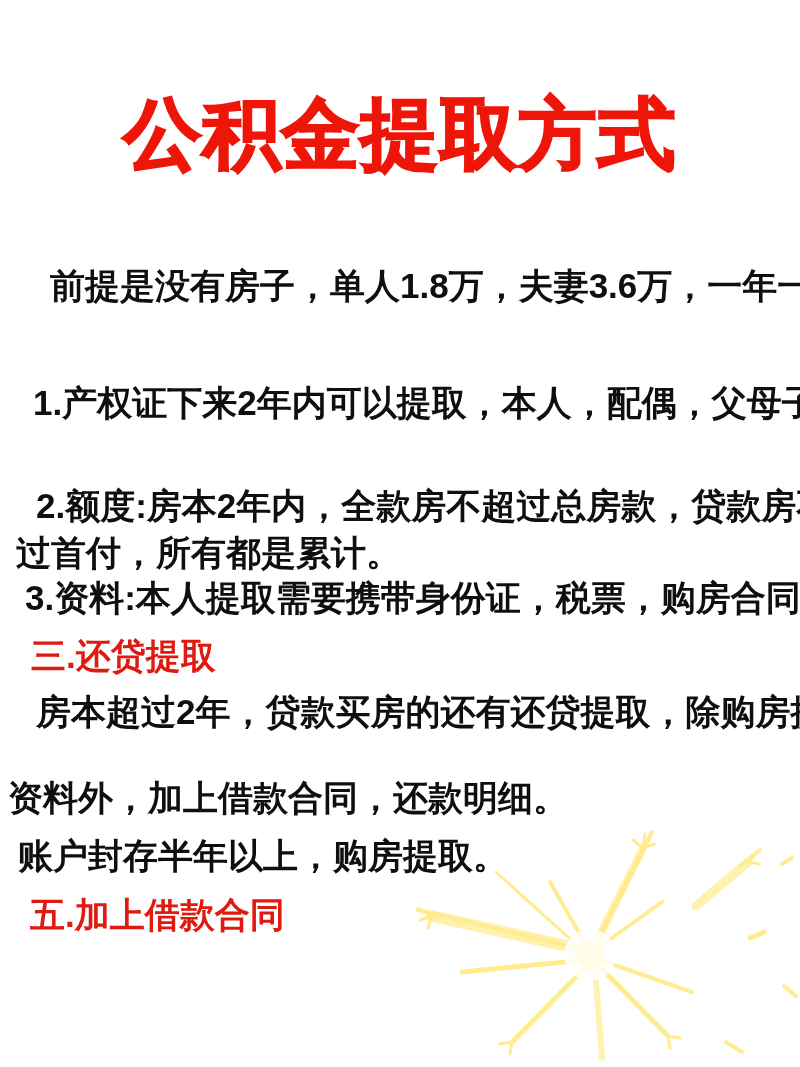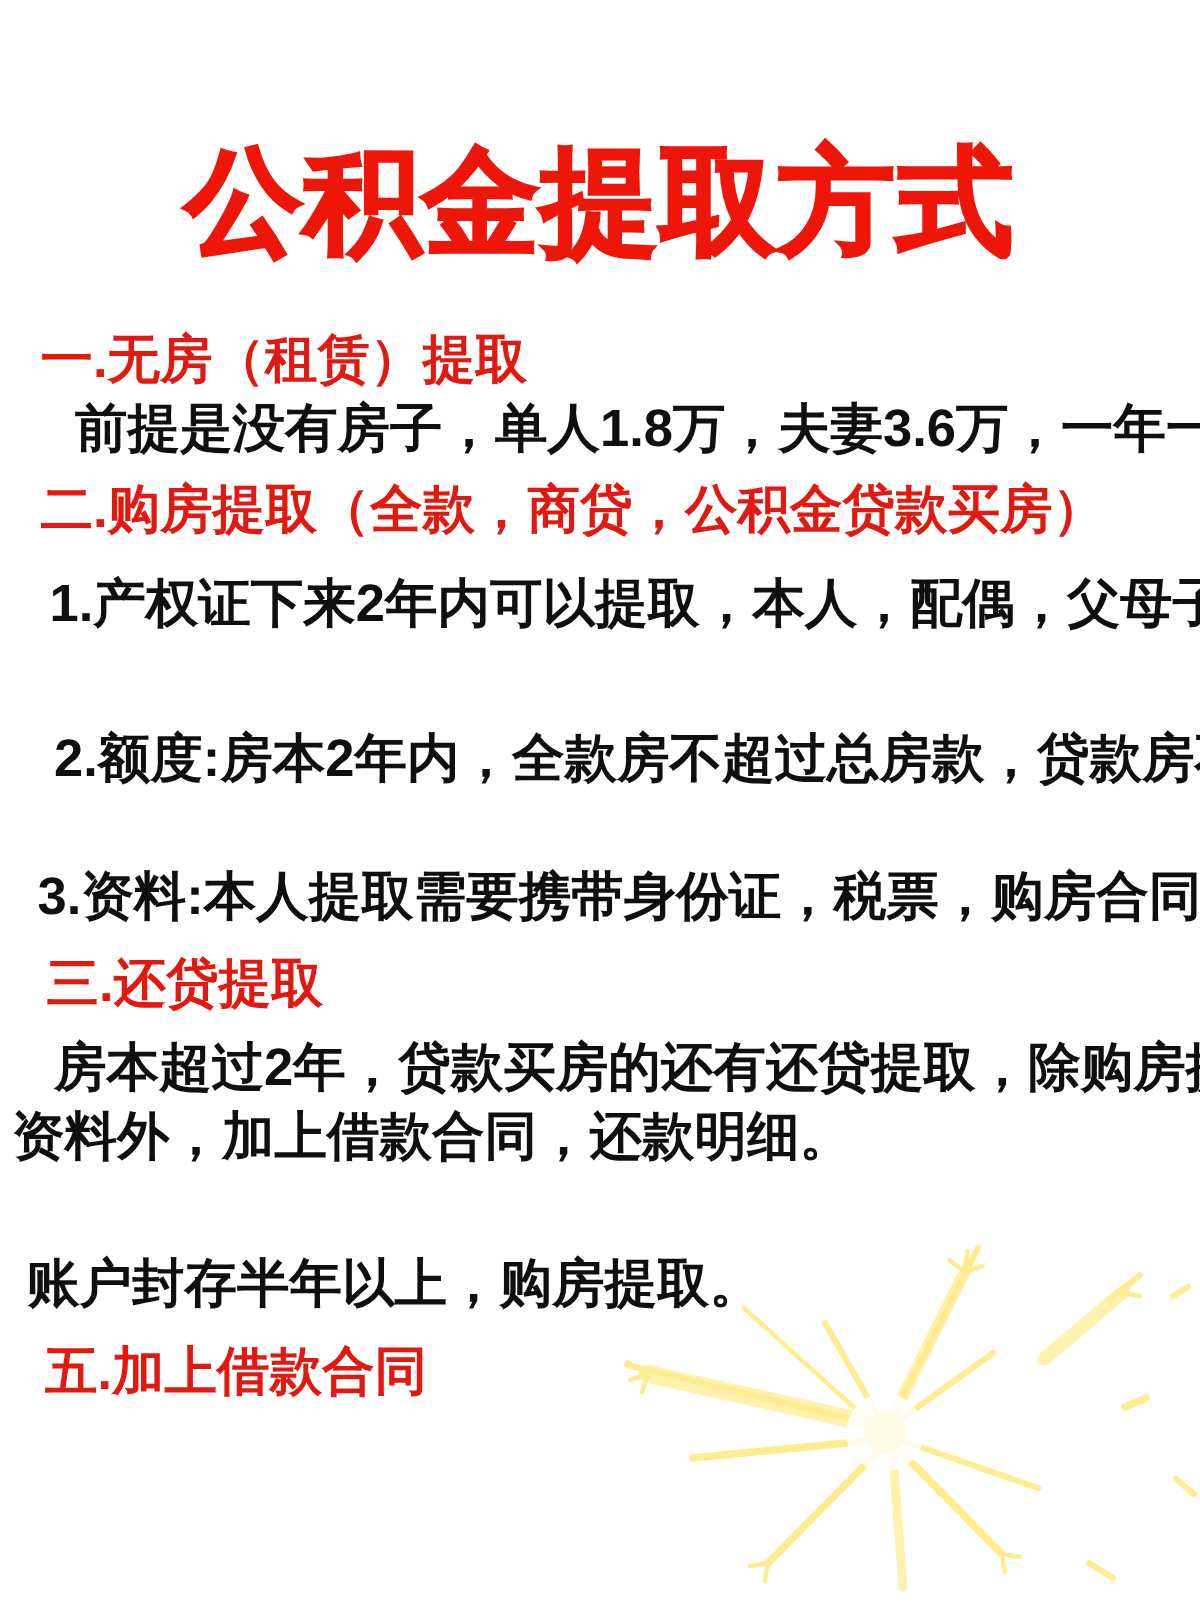--- a/index.html
+++ b/index.html
@@ -50,31 +50,30 @@
     pointer-events: none;
   }
 </style>
 </head>
 <body>
 
 <div class="canvas">
 
   <div class="page-title">公积金提取方式</div>
 
-  <div class="line heading" style="left:27px; top:222px;">一.无房（租赁）提取</div>
   <div class="line body-text" style="left:50px; top:268px;">前提是没有房子，单人1.8万，夫妻3.6万，一年一次。</div>
 
-  <div class="line heading" style="left:27px; top:322px;">二.购房提取（全款，商贷，公积金贷款买房）</div>
   <div class="line body-text" style="left:33px; top:385px;">1.产权证下来2年内可以提取，本人，配偶，父母子女</div>
   <div class="line body-text" style="left:36px; top:488px;">2.额度:房本2年内，全款房不超过总房款，贷款房不超</div>
+  <div class="line body-text" style="left:16px; top:535px;">过首付，所有都是累计。</div>
   <div class="line body-text" style="left:25px; top:580px;">3.资料:本人提取需要携带身份证，税票，购房合同。</div>
 
   <div class="line heading" style="left:31px; top:638px;">三.还贷提取</div>
   <div class="line body-text" style="left:36px; top:694px;">房本超过2年，贷款买房的还有还贷提取，除购房提取</div>
-  <div class="line body-text" style="left:8px; top:740px;">资料外，加上借款合同，还款明细。</div>
+  <div class="line body-text" style="left:8px; top:780px;">资料外，加上借款合同，还款明细。</div>
 
   <div class="line body-text" style="left:18px; top:838px;">账户封存半年以上，购房提取。</div>
 
   <div class="line heading" style="left:30px; top:897px;">五.加上借款合同</div>
 
   <svg class="firework" viewBox="0 0 400 247" xmlns="http://www.w3.org/2000/svg">
     <g stroke="#ffe97d" stroke-linecap="round" fill="none" opacity="0.85">
       <line x1="190" y1="135" x2="243" y2="28" stroke-width="8" stroke="#ffefa0"></line>
       <line x1="190" y1="135" x2="252" y2="12" stroke-width="4"></line>
       <line x1="185" y1="130" x2="32" y2="96" stroke-width="12" stroke="#ffefa0"></line>

